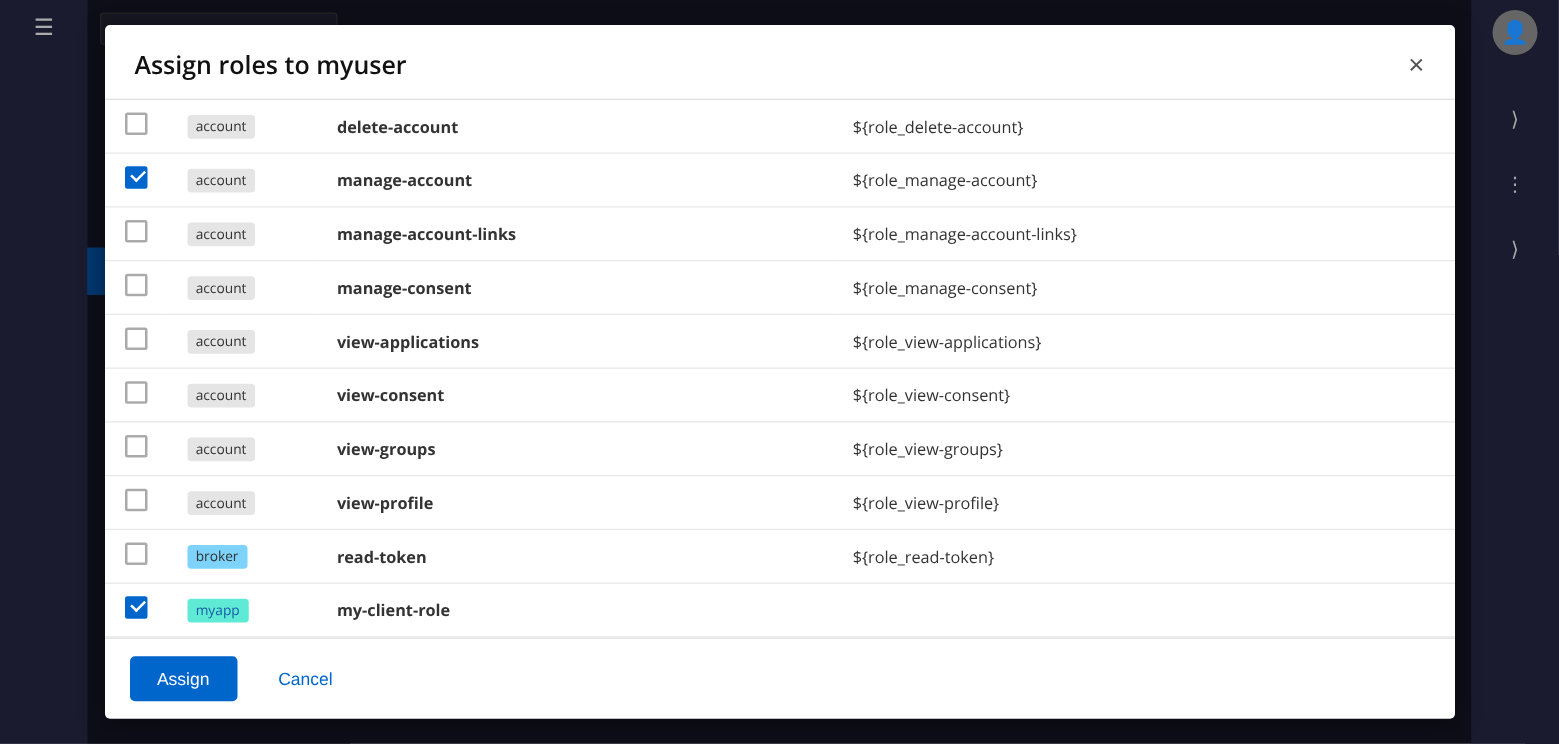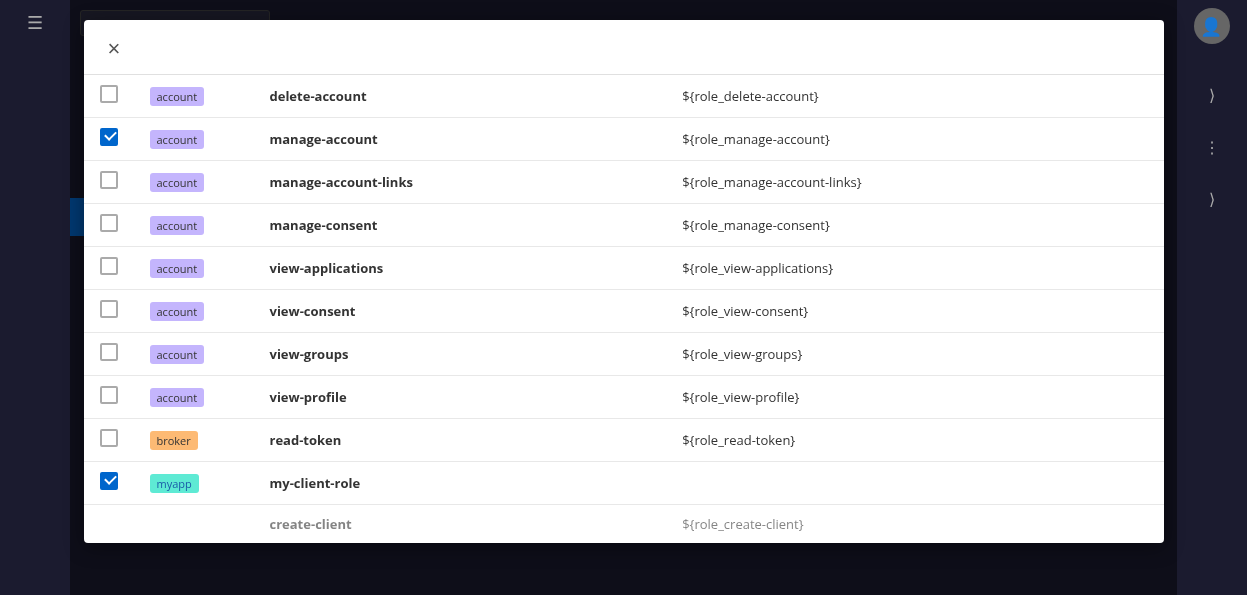--- a/index.html
+++ b/index.html
@@ -186,35 +186,35 @@
       font-weight: bold;
     }
 
     .td-desc {
       color: #555;
       font-size: 13px;
     }
 
     .client-badge {
       display: inline-block;
-      background: #c4b5fd;
+      background: #e5e5e5;
       border-radius: 3px;
       padding: 2px 7px;
       font-size: 11px;
       color: #333;
       font-weight: 500;
     }
 
     .client-badge.myapp {
       background: #5eead4;
       color: #1a5ca8;
     }
 
     .client-badge.broker {
-      background: #fdba74;
+      background: #7dd3fc;
       color: #333;
     }
 
     
     .custom-checkbox {
       width: 18px;
       height: 18px;
       border: 2px solid #aaa;
       border-radius: 2px;
       display: inline-block;
@@ -353,20 +353,21 @@
     <div class="right-panel-icon">⟩</div>
     <div class="right-panel-icon">⋮</div>
     <div class="right-panel-icon">⟩</div>
   </div>
 </div>
 
 <div class="modal-backdrop">
   <div class="modal">
 
     <div class="modal-header">
+      <h2 class="modal-title">Assign roles to myuser</h2>
       <button class="modal-close">×</button>
     </div>
 
     <div class="modal-body">
       <table class="roles-table">
         <tbody>
 
           <tr>
             <td class="td-checkbox">
               <div class="custom-checkbox"></div>
@@ -484,14 +485,18 @@
             <td class="td-client">
               
             </td>
             <td class="td-role">create-client</td>
             <td class="td-desc">${role_create-client}</td>
           </tr>
         </tbody>
       </table>
     </div>
 
+    <div class="modal-footer">
+      <button class="btn-assign">Assign</button>
+      <button class="btn-cancel">Cancel</button>
+    </div>
   </div>
 </div>
 
 </body></html>

